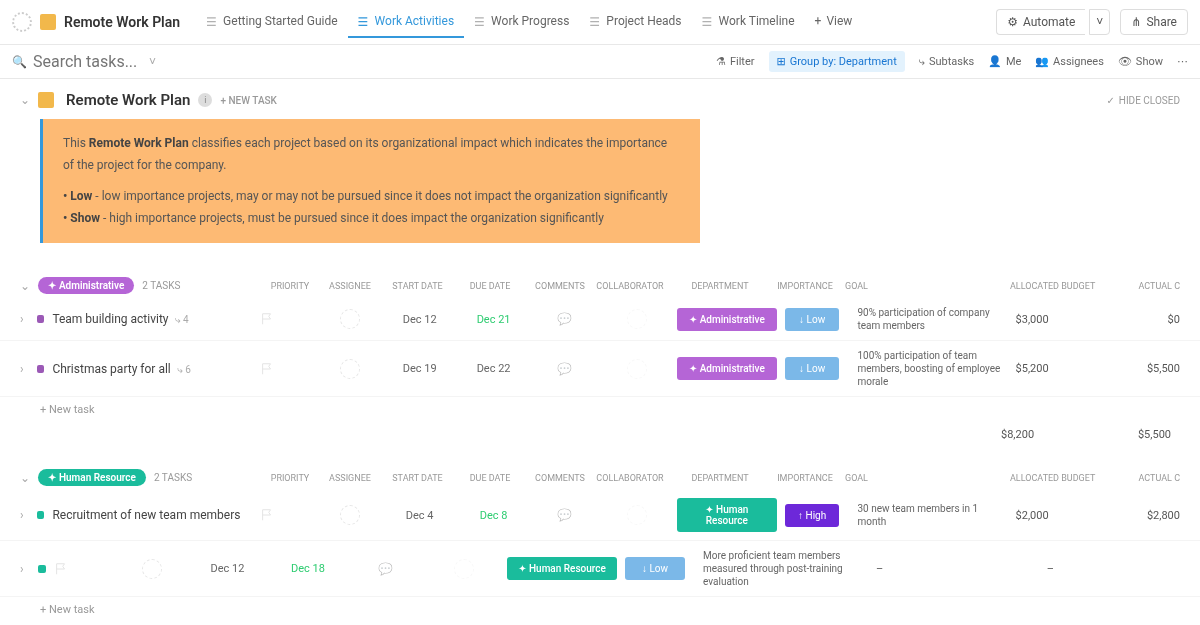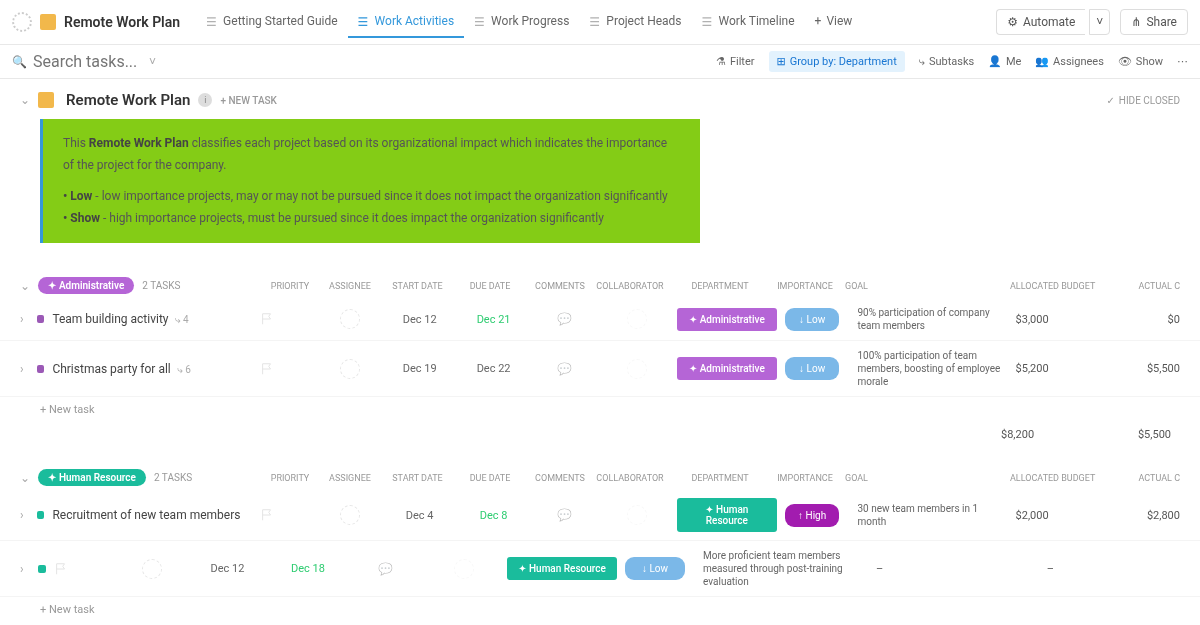--- a/index.html
+++ b/index.html
@@ -22,21 +22,21 @@
 .tool-r{display:flex;align-items:center;gap:14px;margin-left:auto;color:#666;font-size:11px}
 .tool-i{display:flex;align-items:center;gap:4px;cursor:pointer}
 .tool-i.grp{background:#e3f2fd;padding:4px 8px;border-radius:3px;color:#1976d2}
 .header-sec{padding:12px 20px}
 .hdr-row{display:flex;align-items:center;gap:8px;margin-bottom:10px}
 .chev-dn{color:#aaa;cursor:pointer}
 .hdr-title{font-size:15px;font-weight:600}
 .info-ic{width:14px;height:14px;background:#ddd;border-radius:50%;font-size:9px;display:flex;align-items:center;justify-content:center;color:#888}
 .new-task-h{color:#999;font-size:10px;font-weight:500}
 .hide-closed{margin-left:auto;color:#999;font-size:10px;display:flex;align-items:center;gap:4px}
-.desc-box{border-left:3px solid #3498db;background:#84cc16;padding:14px 20px;margin-left:20px;font-size:12px;color:#555;line-height:1.8;max-width:660px}
+.desc-box{border-left:3px solid #3498db;background:#fdba74;padding:14px 20px;margin-left:20px;font-size:12px;color:#555;line-height:1.8;max-width:660px}
 .desc-box b{color:#444}
 .group{margin-top:18px}
 .grp-hdr{display:flex;align-items:center;padding:4px 20px;gap:8px}
 .grp-pill{padding:3px 10px;border-radius:10px;font-size:10px;font-weight:600;color:#fff;display:flex;align-items:center;gap:4px}
 .grp-pill.admin{background:#b565d6}
 .grp-pill.hr{background:#1abc9c}
 .grp-cnt{color:#999;font-size:10px}
 .cols{display:flex;margin-left:auto;font-size:9px;color:#999;text-transform:uppercase}
 .col{text-align:center}
 .c-pr{width:60px}.c-as{width:60px}.c-sd{width:75px}.c-dd{width:70px}.c-cm{width:70px}.c-cl{width:70px}.c-dp{width:110px}.c-im{width:60px}.c-gl{width:175px;text-align:left;padding-left:10px}.c-ab{width:110px;text-align:left;padding-right:20px}.c-ac{width:60px;text-align:right}
@@ -45,22 +45,22 @@
 .chk.pu{background:#9b59b6}.chk.gn{background:#1abc9c}
 .task-name{flex:0 0 200px;font-size:12px;color:#444}
 .sub-ic{color:#aaa;font-size:10px;margin-left:4px}
 .flag{width:14px;height:14px;opacity:.3}
 .avatar-ph{width:20px;height:20px;border:1px dashed #ccc;border-radius:50%;opacity:.5}
 .date{font-size:11px;color:#666}
 .date.grn{color:#2ecc71}
 .comment-ic,.collab-ic{opacity:.3}
 .dept-pill{padding:6px 8px;border-radius:3px;font-size:10px;color:#fff;text-align:center;font-weight:500}
 .dept-pill.admin{background:#b565d6}.dept-pill.hr{background:#1abc9c}
-.imp-pill{padding:6px 8px;border-radius:9px;font-size:10px;color:#fff;text-align:center}
-.imp-pill.low{background:#7bb8e8}.imp-pill.high{background:#a21caf}
+.imp-pill{padding:6px 8px;border-radius:3px;font-size:10px;color:#fff;text-align:center}
+.imp-pill.low{background:#7bb8e8}.imp-pill.high{background:#6d28d9}
 .goal{font-size:10px;color:#666;line-height:1.3}
 .money{font-size:11px;color:#555}
 .new-task-row{padding:6px 40px;color:#999;font-size:11px;cursor:pointer}
 .total-row{display:flex;padding:6px 29px;color:#888;font-size:11px}
 .total-row .t-sp{flex:1}
 svg{display:block}
 </style>
 </head>
 <body>
 

